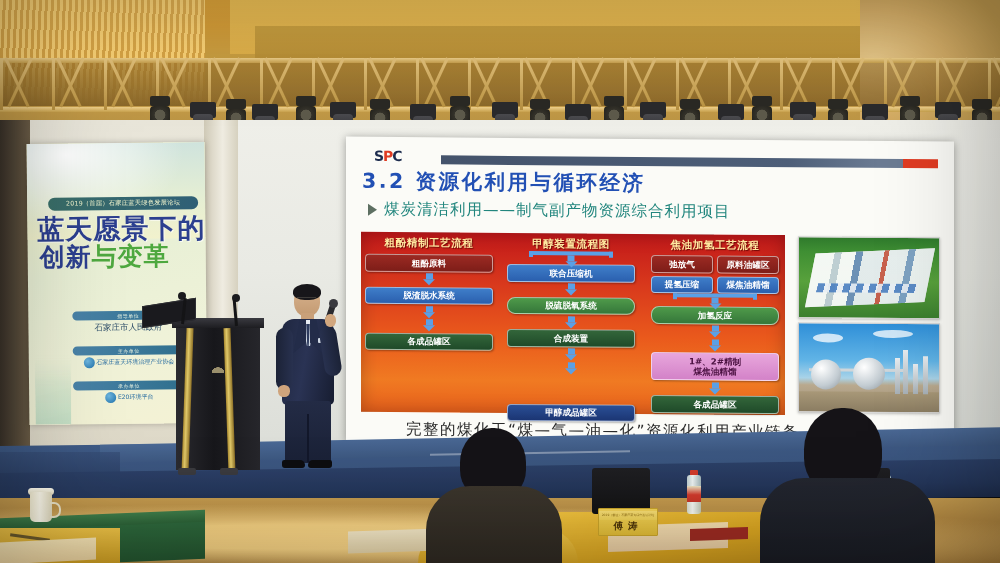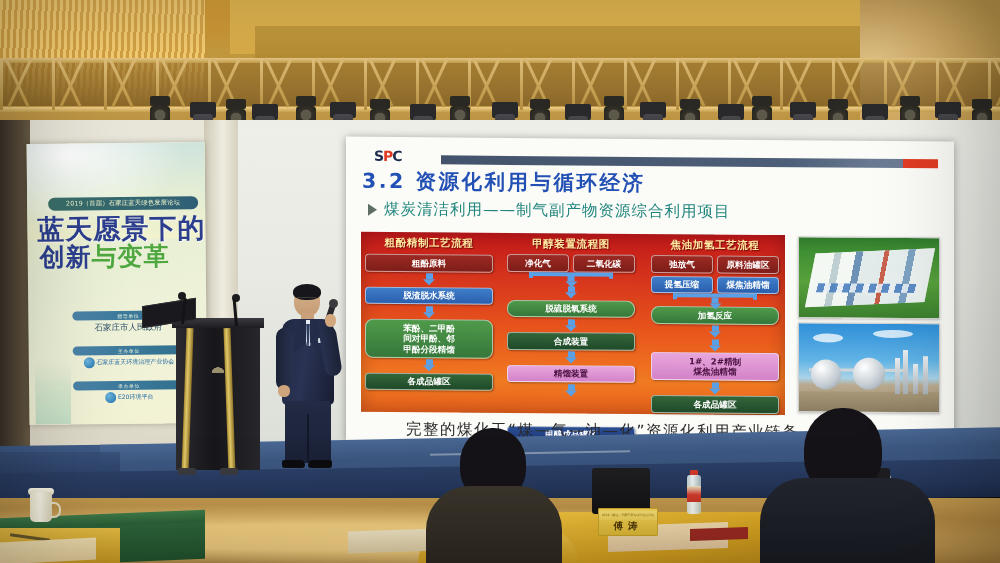--- a/index.html
+++ b/index.html
@@ -433,68 +433,59 @@
               <div class="stem"></div>
               <div class="tip"></div>
             </div>
             <div class="fbox fb-blue">
               <div>脱渣脱水系统</div>
             </div>
             <div class="arrow">
               <div class="stem"></div>
               <div class="tip"></div>
             </div>
-            <div class="fbox fb-green">
-              <div>苯酚、二甲酚</div>
-              <div>间对甲酚、邻</div>
-              <div>甲酚分段精馏</div>
-            </div>
             <div class="arrow">
               <div class="stem"></div>
               <div class="tip"></div>
             </div>
             <div class="fbox fb-dgreen">
               <div>各成品罐区</div>
             </div>
           </div>
           <div class="flow-col" style="left:146px;">
             <div class="flow-head">甲醇装置流程图</div>
-            <div class="duo" style="margin-top:3px;">
-              <div class="fbox fb-darkred">净化气</div>
-              <div class="fbox fb-darkred">二氧化碳</div>
-            </div>
             <div class="merge">
               <div class="hbar"></div>
               <div class="v1"></div>
               <div class="v2"></div>
               <div class="arrow">
                 <div class="stem"></div>
                 <div class="tip"></div>
               </div>
             </div>
+            <div class="fbox fb-blue">
+              <div>联合压缩机</div>
+            </div>
             <div class="arrow">
               <div class="stem"></div>
               <div class="tip"></div>
             </div>
             <div class="fbox fb-green">
               <div>脱硫脱氧系统</div>
             </div>
             <div class="arrow">
               <div class="stem"></div>
               <div class="tip"></div>
             </div>
             <div class="fbox fb-dgreen">
               <div>合成装置</div>
             </div>
             <div class="arrow">
               <div class="stem"></div>
               <div class="tip"></div>
-            </div>
-            <div class="fbox fb-pink">
-              <div>精馏装置</div>
             </div>
             <div class="arrow">
               <div class="stem"></div>
               <div class="tip"></div>
             </div>
             <div class="fbox fb-navy">
               <div>甲醇成品罐区</div>
             </div>
           </div>
           <div class="flow-col" style="left:290px;">

